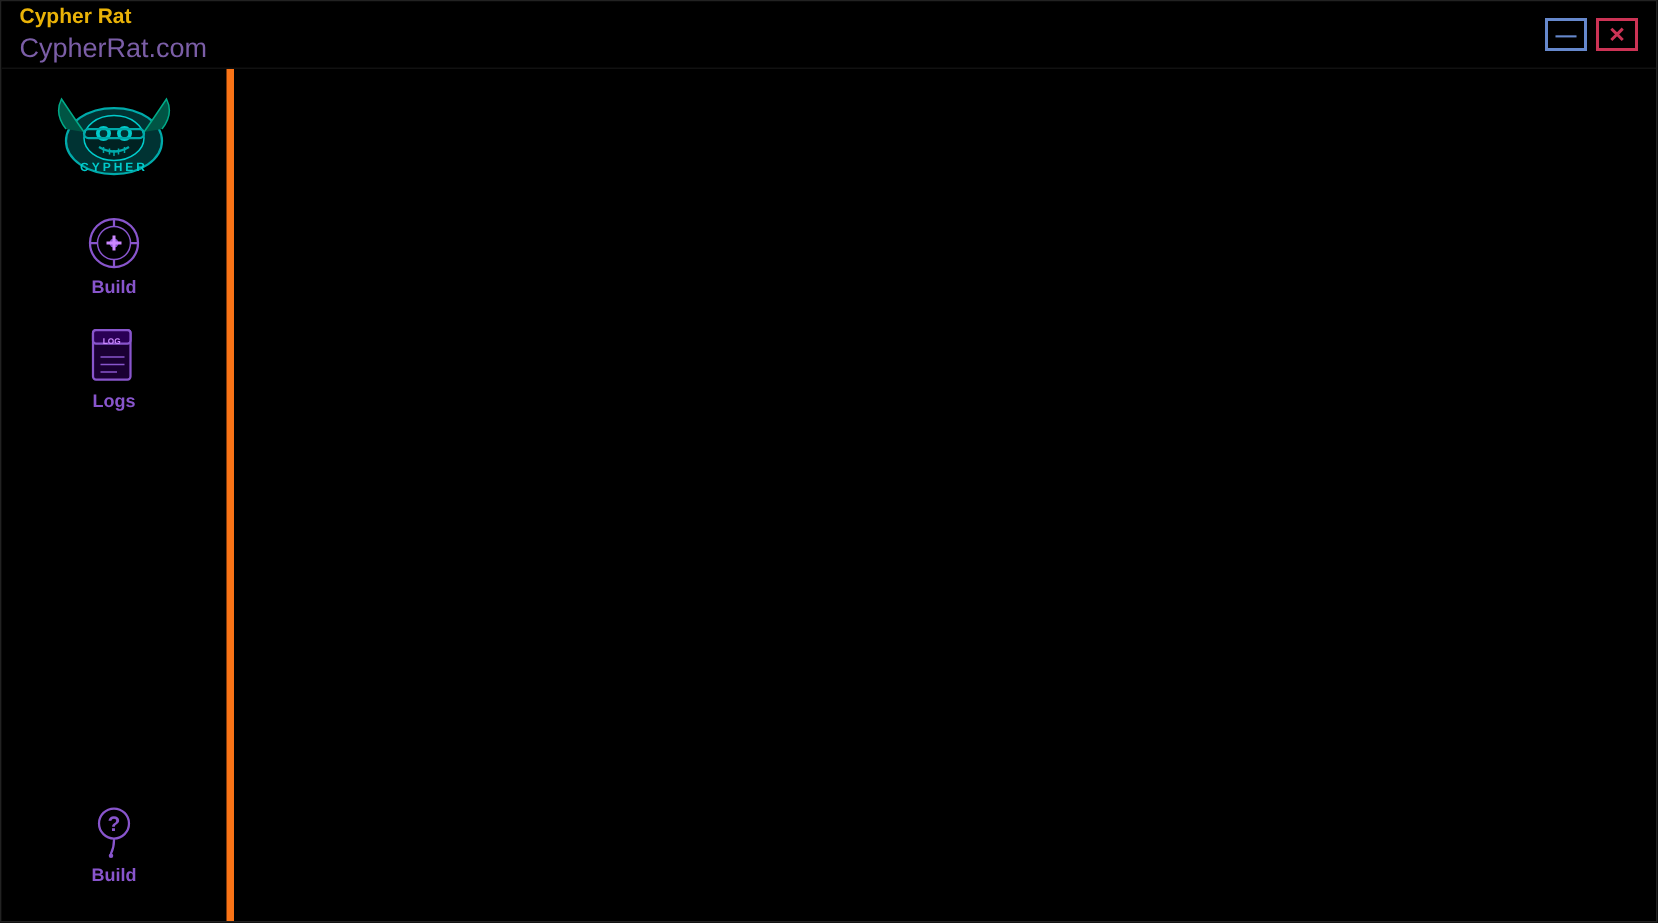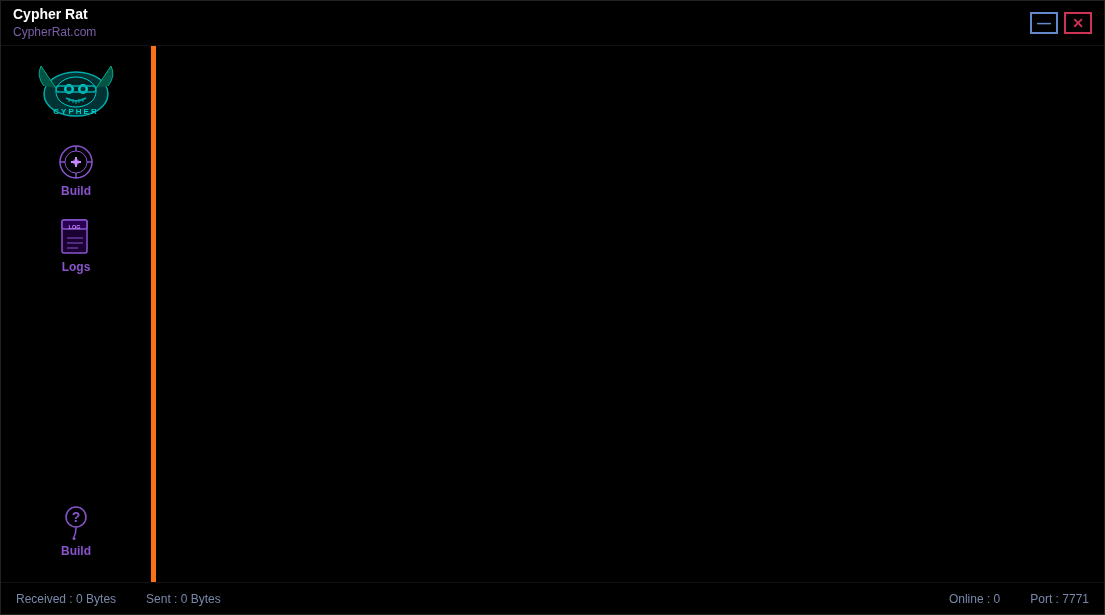--- a/index.html
+++ b/index.html
@@ -42,28 +42,28 @@
       color: #7b5ea7;
       font-size: 13px;
       line-height: 1.4;
     }
 
     .title-text span {
       display: block;
     }
 
     .title-text .main-title {
-      color: #ffffff;
+      color: #eab308;
       font-weight: bold;
       font-size: 14px;
     }
 
     .title-text .sub-title {
       color: #7b5ea7;
-      font-size: 12px;
+      font-size: 18px;
     }
 
     .window-controls {
       display: flex;
       gap: 6px;
       align-items: center;
     }
 
     .win-btn {
       width: 28px;
@@ -269,21 +269,13 @@
           </svg>
         </div>
         <span class="nav-label">Build</span>
       </div>
     </div>
 
     <div class="content-area">
     </div>
   </div>
 
-  <div class="statusbar">
-    <span class="status-item">Received : 0 Bytes</span>
-    <span class="status-item">Sent : 0 Bytes</span>
-    <div class="status-right">
-      <span class="status-item">Online : 0</span>
-      <span class="status-item">Port : 7771</span>
-    </div>
-  </div>
 </div>
 
 </body></html>

